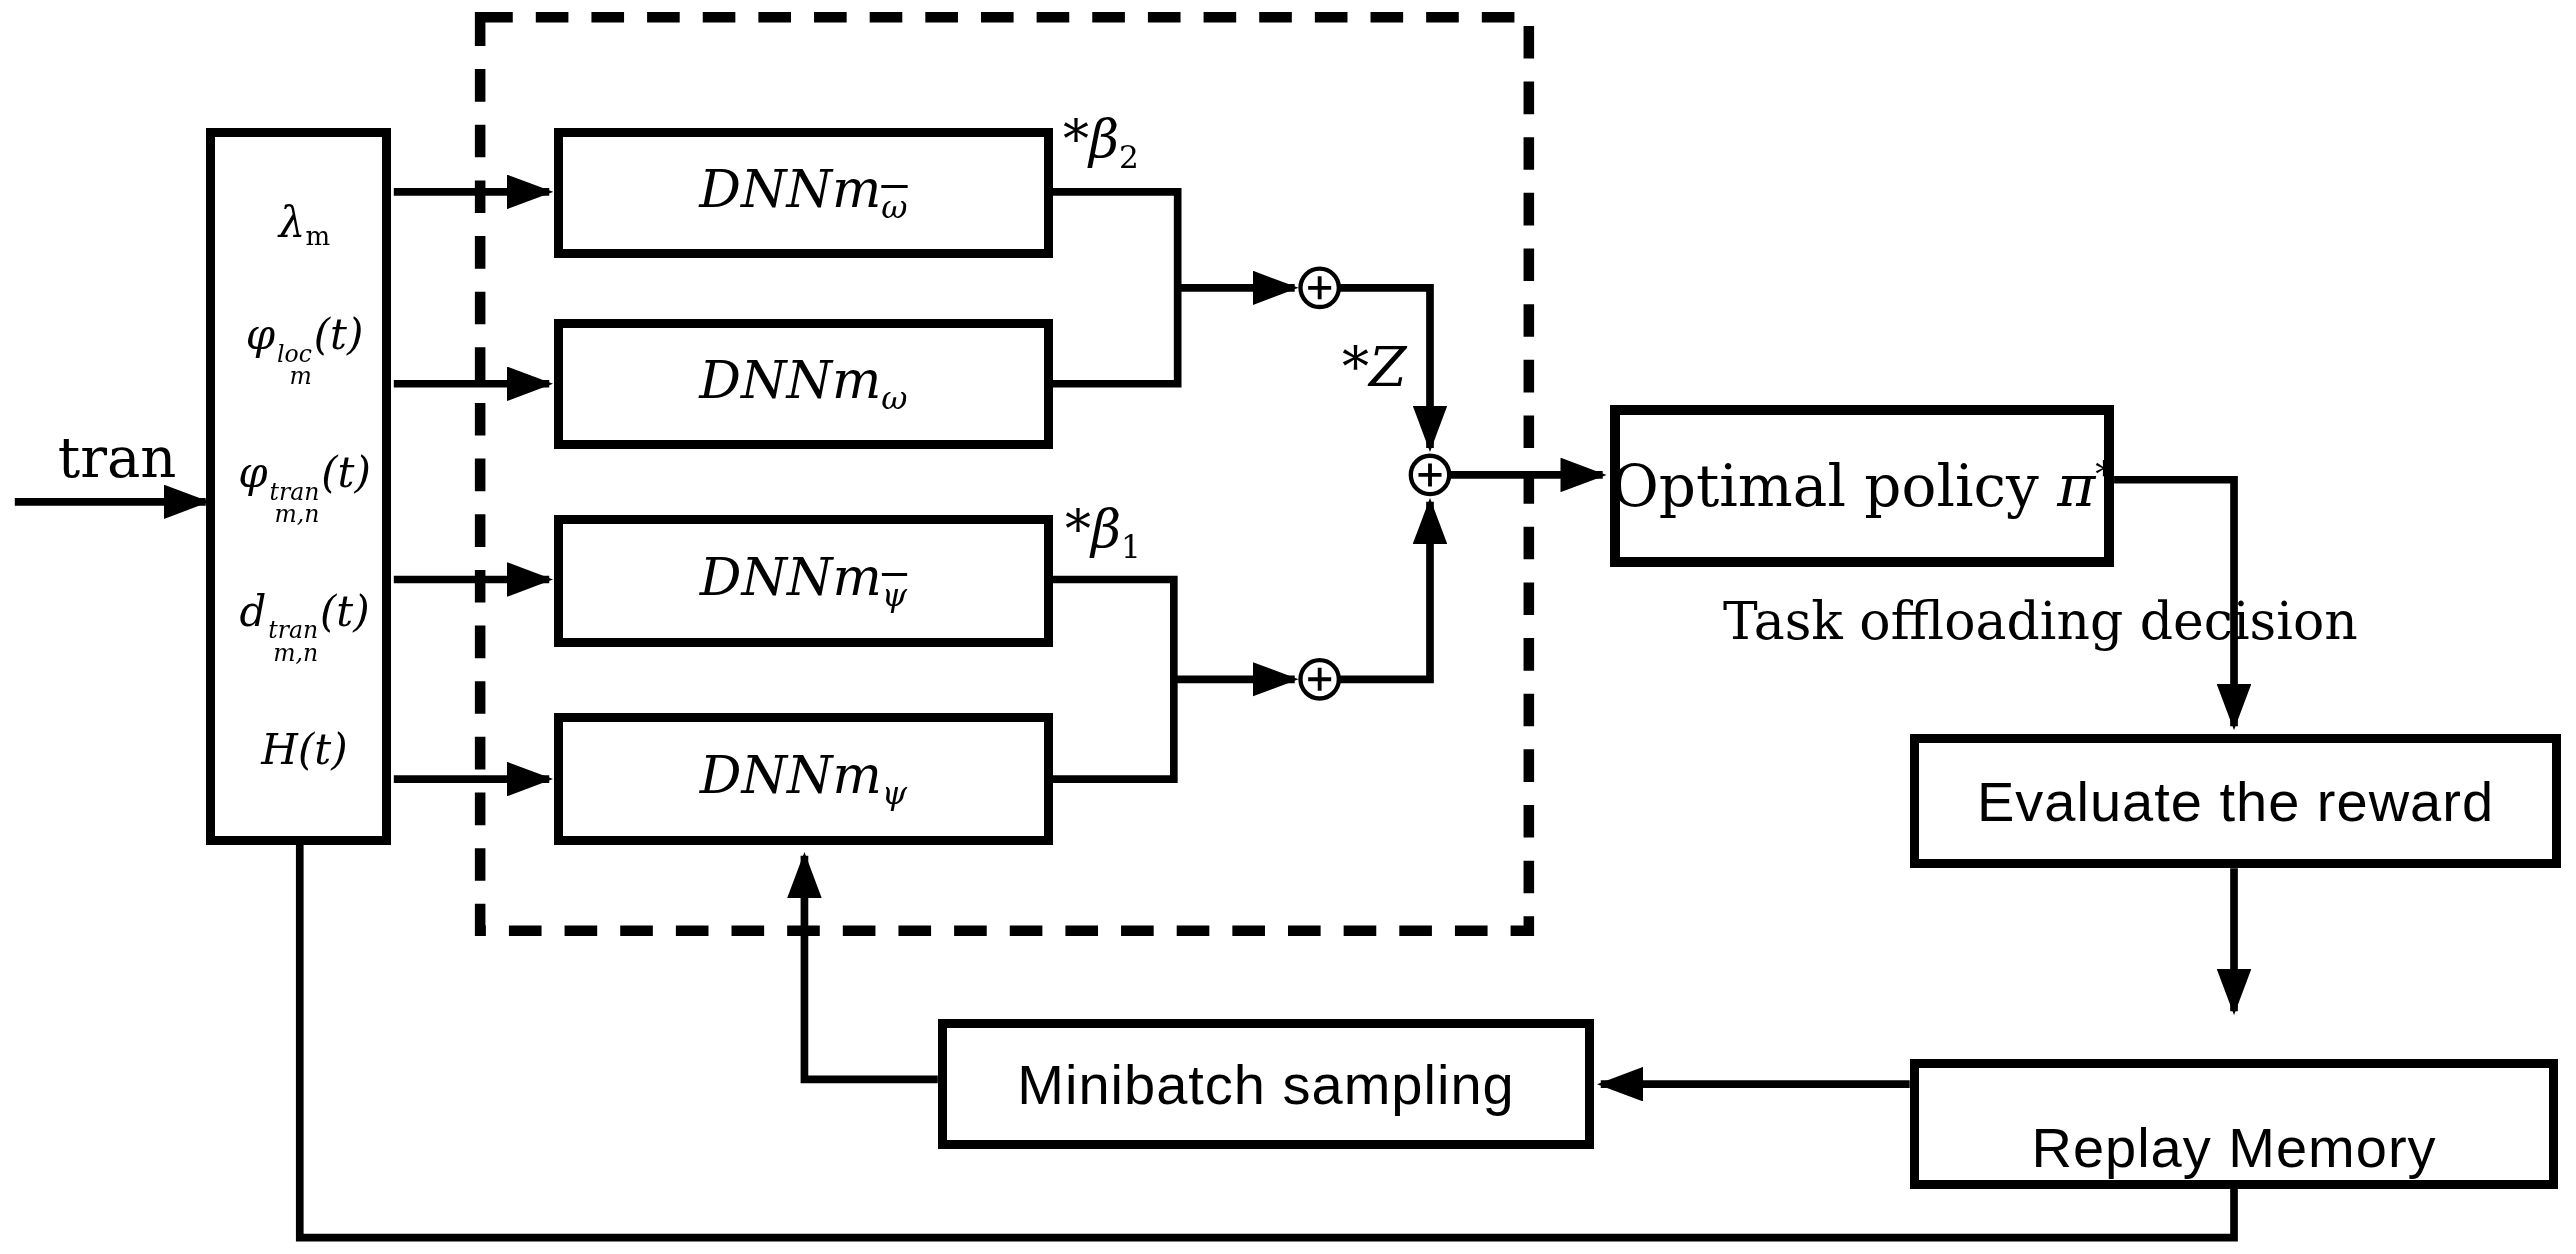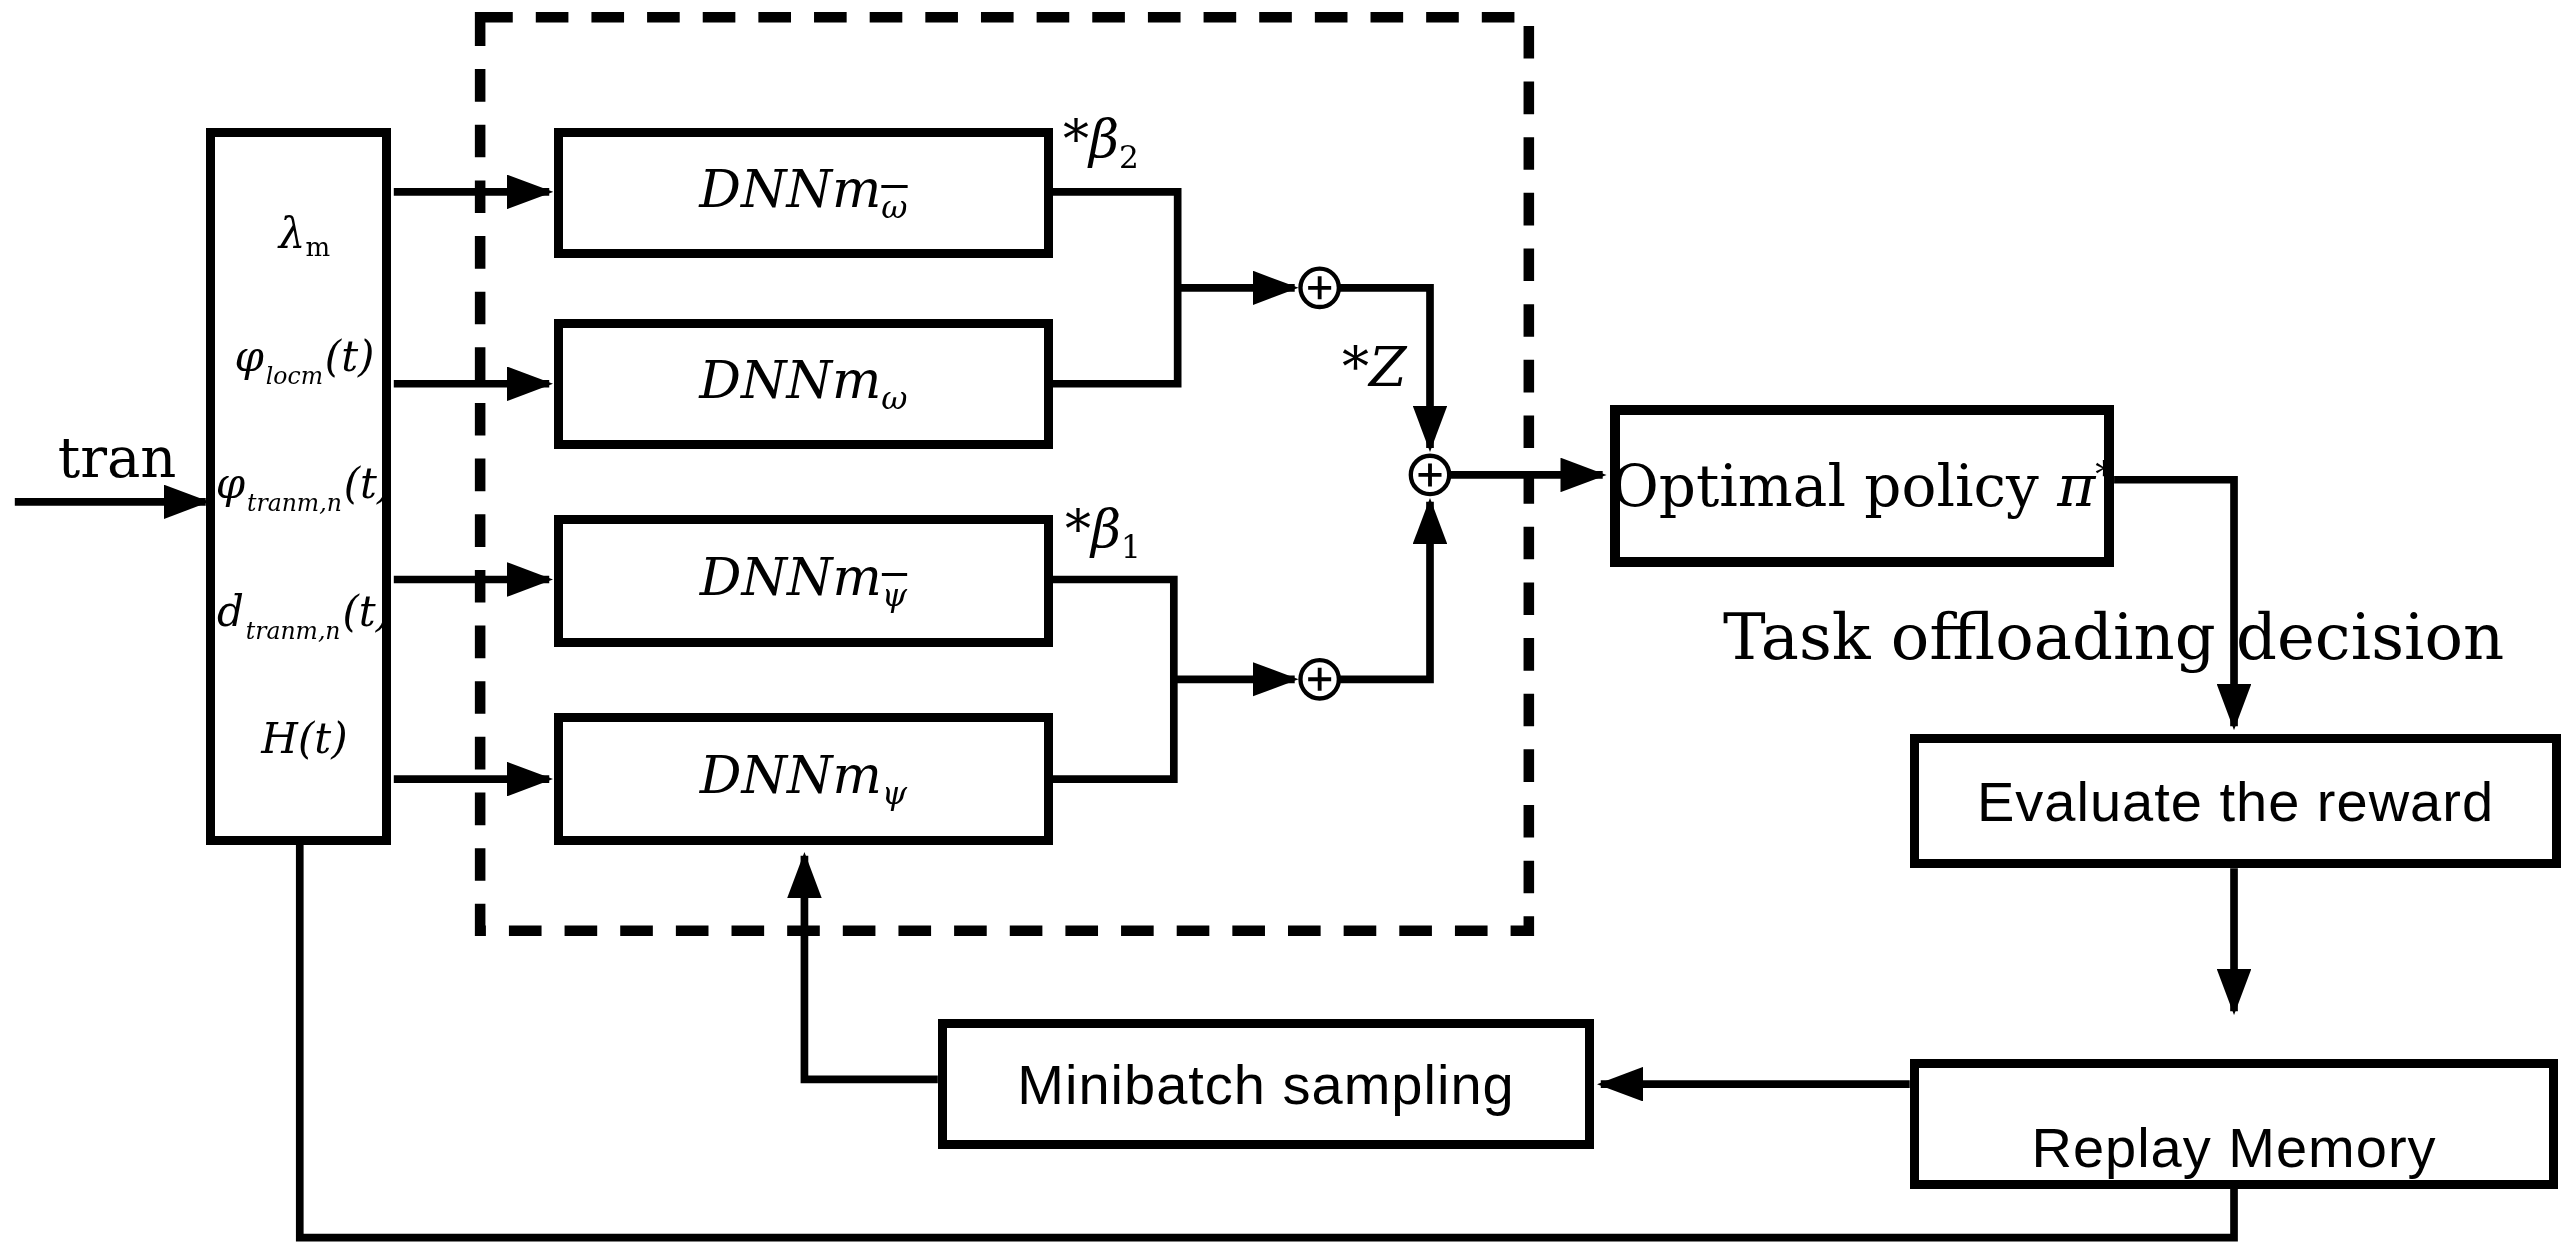--- a/index.html
+++ b/index.html
@@ -18,35 +18,35 @@
   .optimal{left:1610px;top:405px;width:504px;height:162px;border-width:10.6px;}
   .evaluate{left:1910px;top:734px;width:651px;height:134px;}
   .replay{left:1910px;top:1059px;width:648px;height:130px;align-items:flex-end;}
   .minibatch{left:938px;top:1019px;width:656px;height:130px;}
 
   
   .math{font-family:"DejaVu Serif","Liberation Serif",serif;font-style:italic;}
   .upright{font-style:normal;}
   .state-item{font-size:42px;line-height:1;white-space:nowrap;}
   .simple-sub{font-size:62%;font-style:normal;vertical-align:-0.3em;}
-  .supsub{display:inline-flex;flex-direction:row;text-align:left;
+  .supsub{display:inline-flex;flex-direction:column;text-align:right;
           font-size:56%;line-height:0.95;vertical-align:-0.55em;margin:0 1.9px;}
   .dnn-label{font-size:52px;white-space:nowrap;}
   .dnn-sub{font-size:62%;vertical-align:-0.35em;}
   .overbar{text-decoration:overline;text-decoration-thickness:2.9px;}
   .weight-label{font-size:52px;white-space:nowrap;}
   .weight-label .sub{font-size:60%;font-style:normal;vertical-align:-0.35em;}
   .state-label{left:40px;top:425px;width:154px;font-size:56px;text-align:center;}
   .z-label{left:1342px;top:336px;font-size:54px;}
   .beta2-label{left:1063px;top:109px;}
   .beta1-label{left:1065px;top:499px;}
   .optimal-text{font-size:58px;white-space:nowrap;}
   .optimal-text .pi{font-style:italic;}
   .optimal-text .star{font-size:60%;vertical-align:0.55em;font-style:normal;}
-  .decision-label{left:1723px;top:591px;width:513px;font-size:64px;text-align:center;white-space:nowrap;margin-top:9px;}
+  .decision-label{left:1723px;top:591px;width:513px;font-size:52px;text-align:center;white-space:nowrap;}
   .sans-text{font-family:"Liberation Sans","DejaVu Sans",sans-serif;font-weight:400;
              font-size:56px;letter-spacing:1px;white-space:nowrap;}
 </style>
 </head>
 <body>
 
 <svg class="wires" width="2576" height="1254" viewBox="0 0 2684 1307">
   <defs>
     <marker id="ah" markerUnits="userSpaceOnUse" markerWidth="48" markerHeight="36" refX="44" refY="18" orient="auto">
       <path d="M0,0 L48,18 L0,36 Z" fill="#000"></path>

